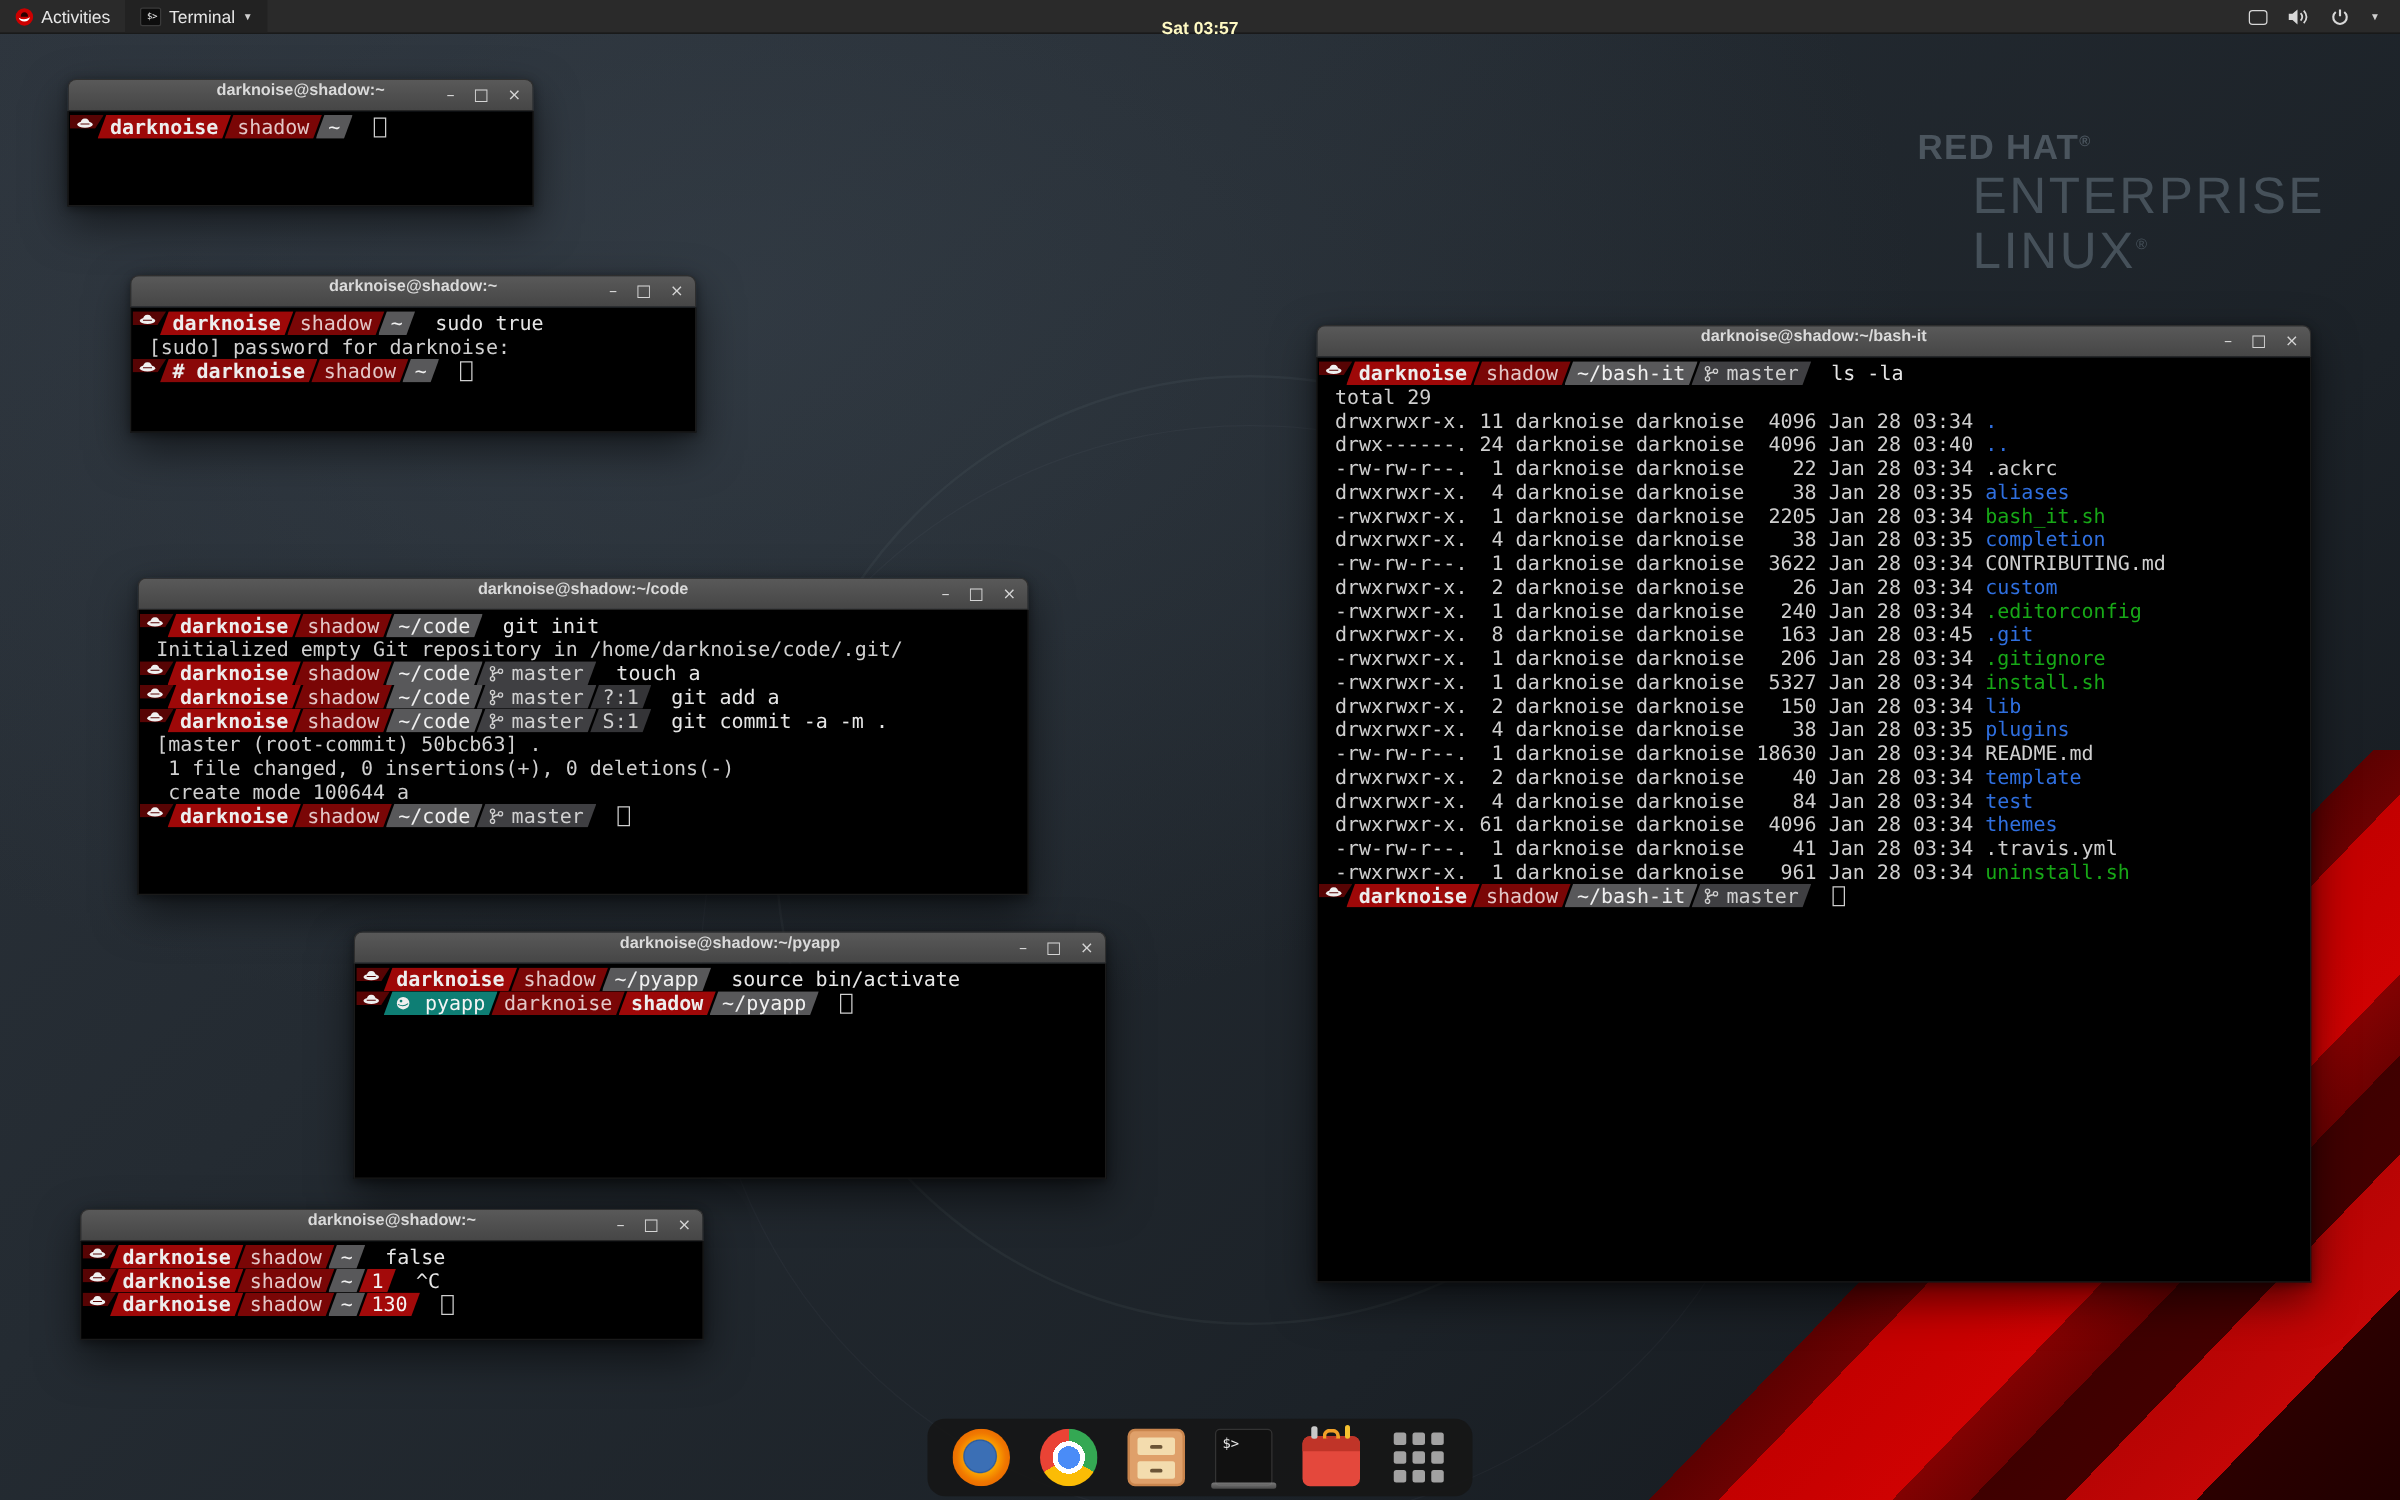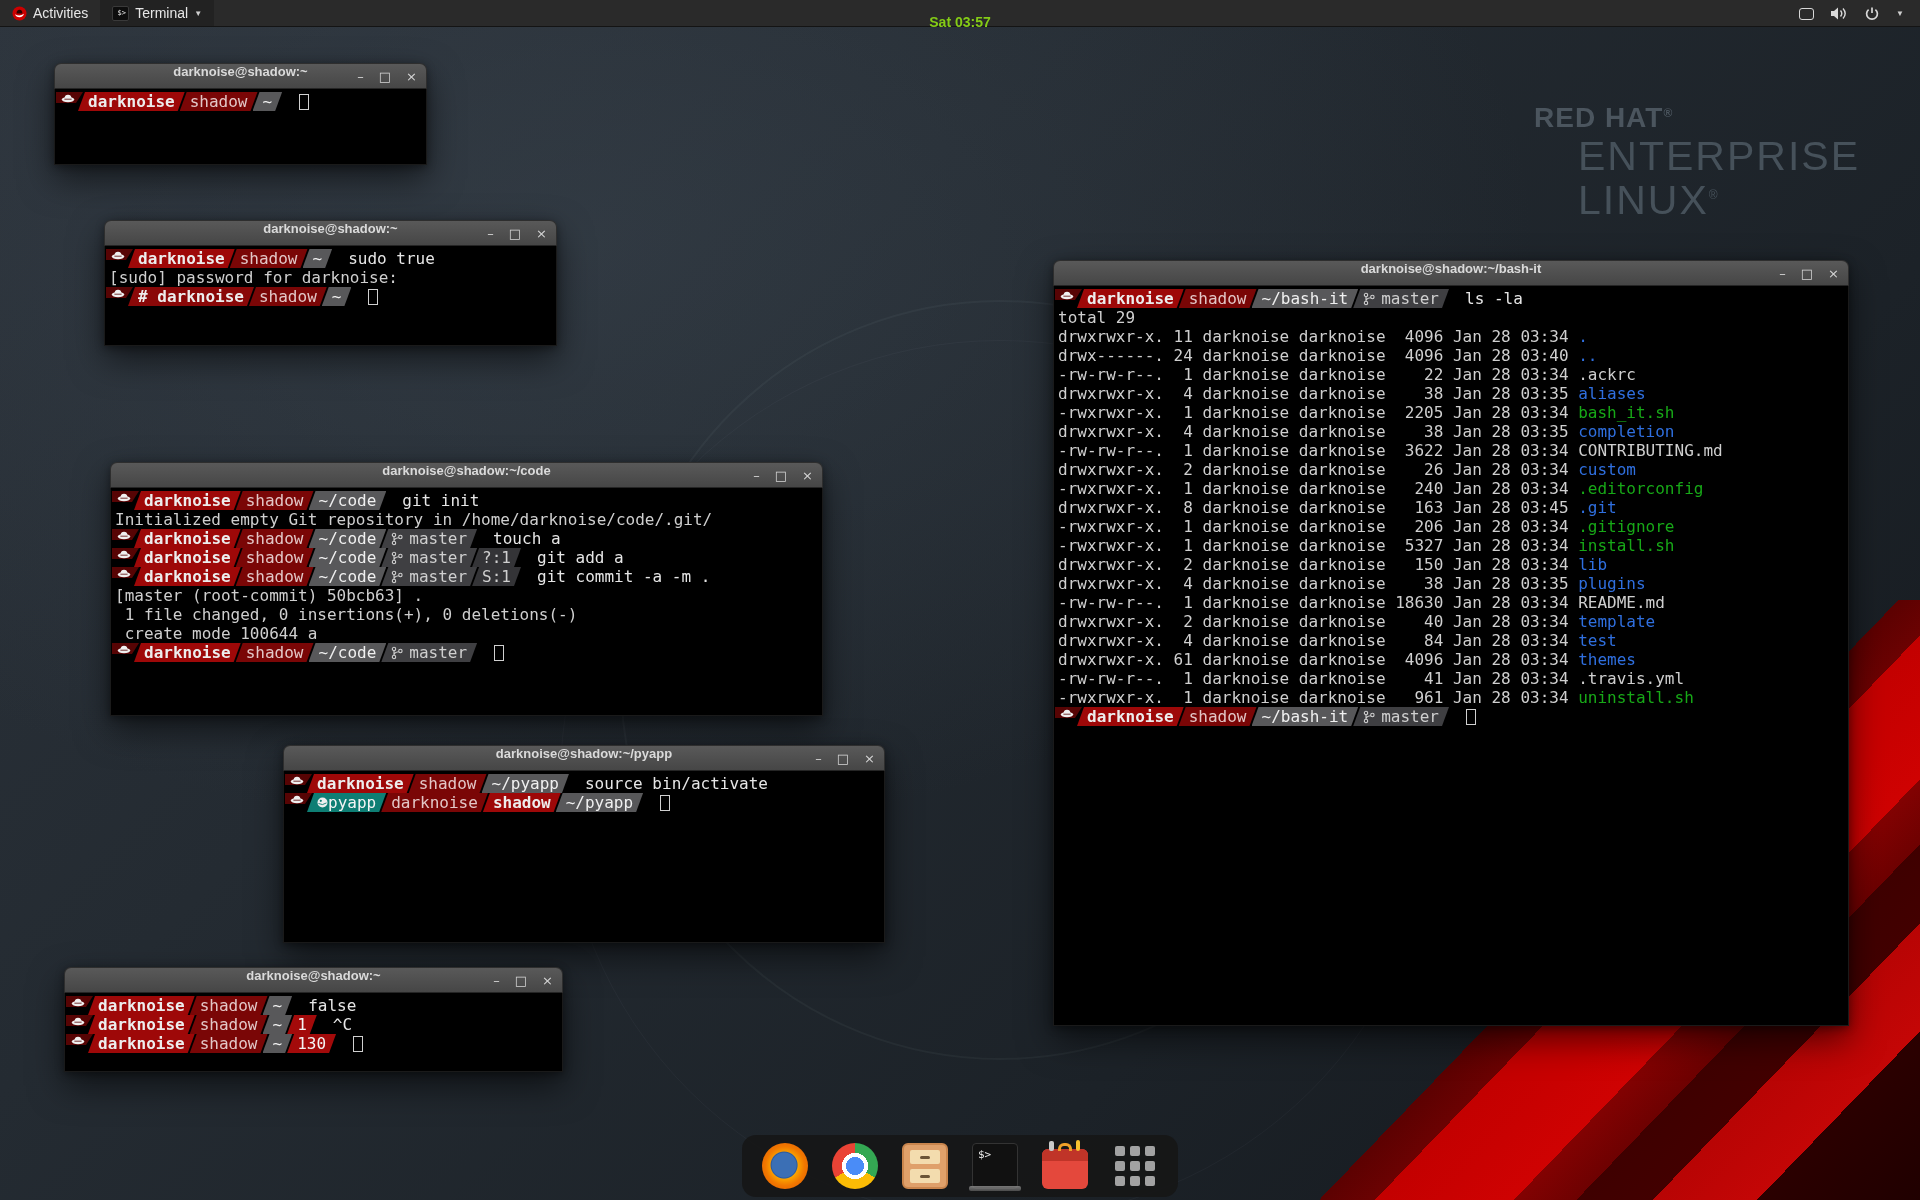--- a/index.html
+++ b/index.html
@@ -29,21 +29,21 @@
   
   #topbar { position:absolute; left:0; top:0; width:1920px; height:27px; background:#2a2a2a;
     border-bottom:1px solid #141414; z-index:50; display:flex; align-items:center; color:#e6e6e6; font-size:14px; }
   .tb-left { display:flex; align-items:center; height:100%;text-align:center; }
   .tb-item { display:flex; align-items:center; gap:6px; padding:0 12px; height:100%; }
   .tb-appmenu { background:#222; }
   .appicon { width:17px; height:15px; background:#0d0d0d; border:1px solid #3a3a3a; border-radius:2px;
     color:#eee; font-family:"DejaVu Sans Mono", monospace; font-size:7px; line-height:13px; padding-left:2px; }
   .caret { font-size:8px; color:#cfcfcf; }
   #clock { position:absolute; left:50%; transform:translateX(-50%); top:0; height:44px; display:flex; align-items:center;
-    font-weight:bold; font-size:14px; color:#84cc16; padding:0 10px; }
+    font-weight:bold; font-size:14px; color:#fef9c3; padding:0 10px; }
   .tb-right { position:absolute; right:8px; top:0; height:27px; display:flex; align-items:center; gap:16px; padding:0 8px; }
   .disp-ic { width:15px; height:12px; border:1.6px solid #d8d8d8; border-radius:3px; }
 
   
   #brand { position:absolute; left:1534px; top:102px; z-index:1; color:#4b555e; }
   #brand .b1 { font-size:28px; font-weight:bold; letter-spacing:1px; color:#4e58... }
   .b1 { font-size:28px; font-weight:bold; letter-spacing:1px; }
   .b2, .b3 { font-size:41px; font-weight:normal; letter-spacing:2px; color:#46515a; line-height:1.08;margin-left:44px; }
   .reg { font-size:12px; vertical-align:super; }
 
@@ -51,35 +51,35 @@
   .twindow { position:absolute; z-index:10; border-radius:8px 8px 2px 2px;
     box-shadow:0 14px 34px rgba(0,0,0,0.55), 0 2px 8px rgba(0,0,0,0.4); }
   .titlebar { height:26px; background:linear-gradient(#595959,#464646); border:1px solid #2e2e2e; border-bottom:1px solid #252525;
     border-radius:7px 7px 0 0; position:relative; display:flex; align-items:flex-start; justify-content:center; }
   .wtitle { font-size:13px; font-weight:bold; color:#dadada; }
   .wbtns { position:absolute; right:9px; top:0; height:100%; display:flex; align-items:center; gap:15px; }
   .wbtn { color:#d5d5d5; font-size:13px; line-height:1; cursor:default; font-family:"DejaVu Sans", sans-serif; }
   .tbody { background:#000; border:1px solid #1a1a1a; border-top:none; padding:3px 0 0 1px; overflow:hidden;
     font-family:"DejaVu Sans Mono", monospace; font-size:16px; color:#cfcfcf; }
   .tline { height:19px; line-height:19px; white-space:pre; display:flex; align-items:flex-start; }
-  .out { white-space:pre; padding-left:3px; }
+  .out { white-space:pre; padding-left:13px; }
 
   
   .seg { display:inline-flex; align-items:center; padding:0 10px; margin-left:-5px; color:#ededed;
          clip-path:polygon(7px 0, 100% 0, calc(100% - 7px) 100%, 0 100%); }
   .seg-first { margin-left:0; clip-path:polygon(0 0, 100% 0, calc(100% - 7px) 100%, 0 100%); padding:0 8px 0 5px; }
   .seg-hat  { background:#570404; }
   .seg-u1   { background:#9e0808; font-weight:bold; }
   .seg-u2   { background:#7a0606; color:#e3c7c7; }
   .seg-uR   { background:#8a0808; font-weight:bold; }
   .seg-path { background:#58585a; color:#f0f0f0; }
   .seg-git  { background:#3f3f42; color:#cfcfcf; gap:6px; }
   .seg-git2 { background:#343437; color:#cfcfcf; }
   .seg-exit { background:#a30a0a; color:#f4f4f4; }
-  .seg-venv { background:#0e7e74; color:#f4f4f4; gap:0; }
+  .seg-venv { background:#0e7e74; color:#f4f4f4; gap:12px; }
   .seg-arrow { display:inline-block; width:11px; margin-left:-4px; clip-path:polygon(0 0, 100% 50%, 0 100%); }
   .arrow-path { background:#58585a; } .arrow-git { background:#3f3f42; } .arrow-git2 { background:#343437; }
   .arrow-exit { background:#a30a0a; }
   .cmd { padding-left:9px; color:#e6e6e6; white-space:pre; }
   .cursor { display:inline-block; width:10px; height:16px; border:1px solid #d0d0d0; margin-left:10px; align-self:center; }
 
   .fc-dir { color:#2f6fdf; } .fc-exec { color:#17a817; } .fc-plain { color:#cfcfcf; }
 
   
   .w1 { left:54px;  top:63px;  width:373px; } .w1 .tbody { height:76px; }

